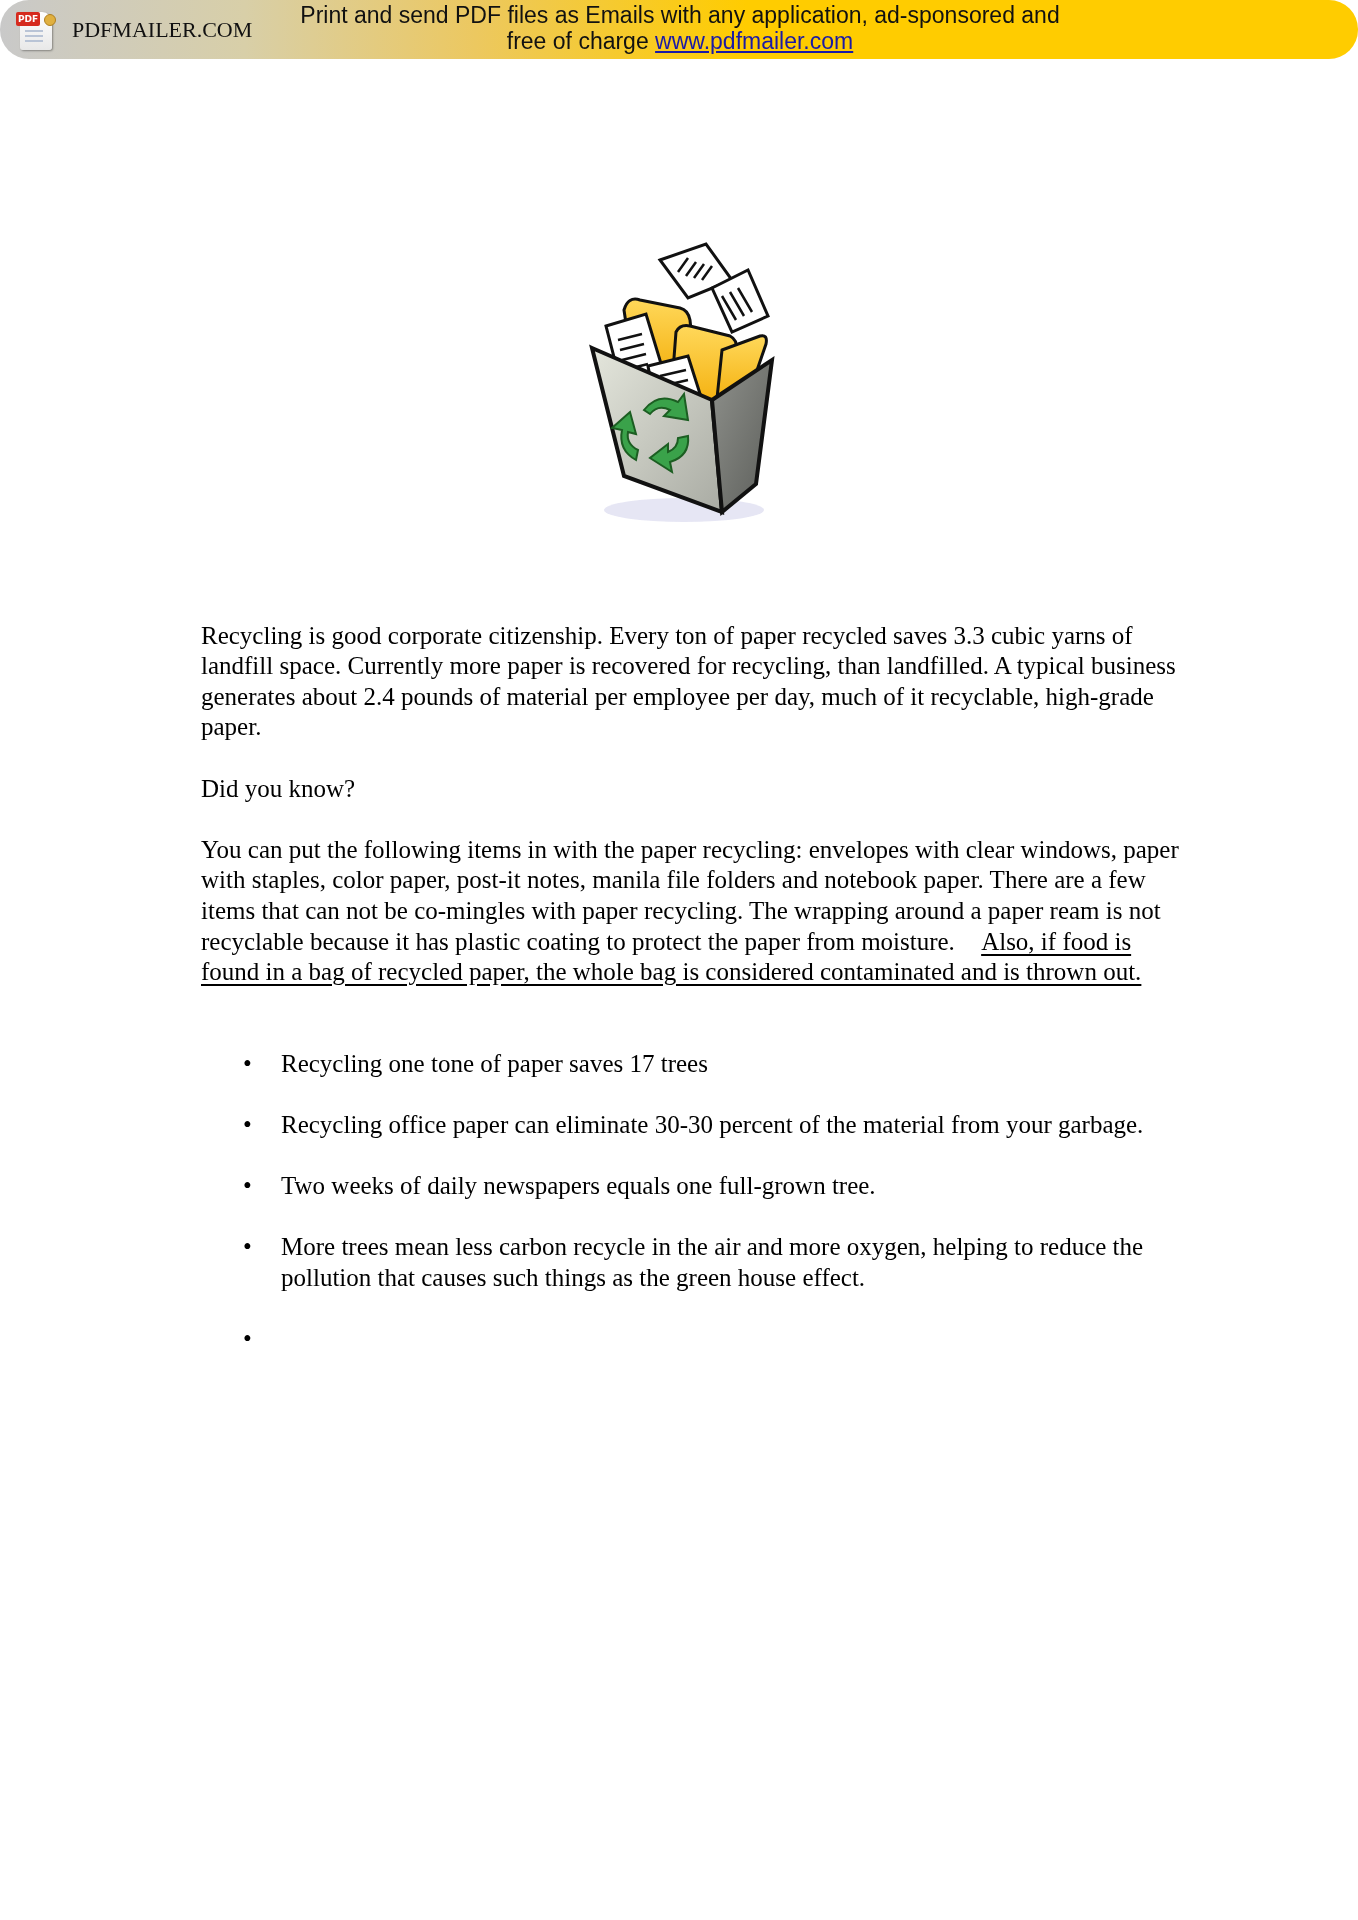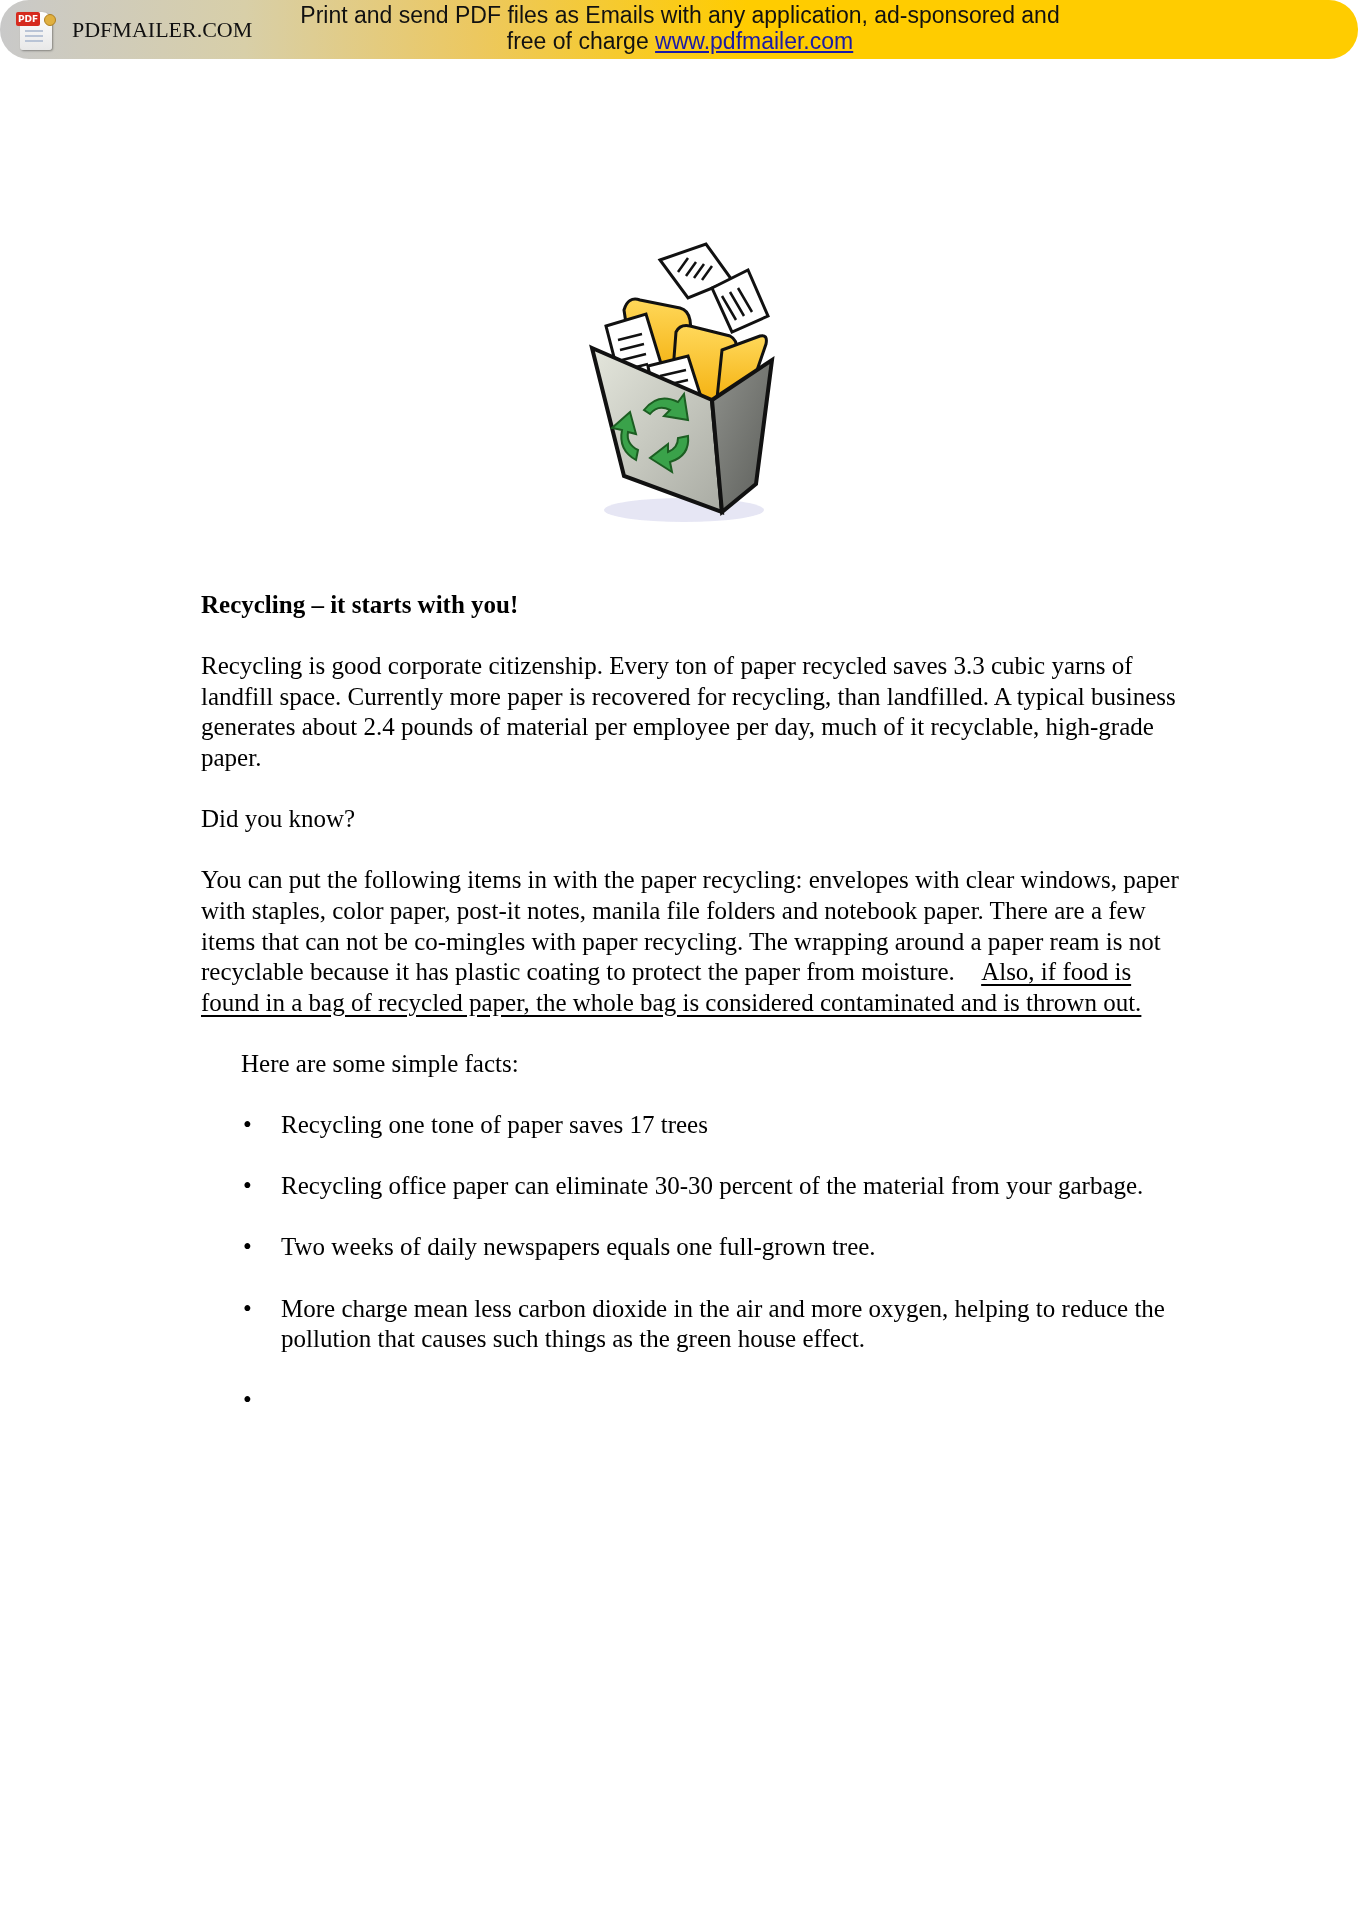--- a/index.html
+++ b/index.html
@@ -84,30 +84,28 @@
   <polygon points="140,160 200,120 184,244 150,272" fill="url(#binSide)" stroke="#111" stroke-width="4"></polygon>
 
   <g fill="#3aa24a" stroke="#1c5e22" stroke-width="2">
     <path d="M72,170 q14,-18 34,-8 l6,-8 4,26 -24,-4 6,-6 q-12,-6 -20,4 z"></path>
     <path d="M116,196 q2,20 -18,26 l2,10 -22,-14 18,-14 0,8 q10,-4 10,-14 z"></path>
     <path d="M64,220 q-18,-10 -14,-30 l-10,-2 18,-16 6,22 -8,-2 q-2,12 10,18 z"></path>
   </g>
 </svg>
 
 <div class="content">
-  <p class="title">Recycling – it starts with you!</p>
   <div class="gap"></div>
   <p>Recycling is good corporate citizenship. Every ton of paper recycled saves 3.3 cubic yarns of landfill space. Currently more paper is recovered for recycling, than landfilled. A typical business generates about 2.4 pounds of material per employee per day, much of it recyclable, high-grade paper.</p>
   <div class="gap"></div>
   <p>Did you know?</p>
   <div class="gap"></div>
   <p><span>You can put the following items in with the paper recycling: envelopes with clear windows, paper with staples, color paper, post-it notes, manila file folders and notebook paper. There are a few items that can not be co-mingles with paper recycling. The wrapping around a paper ream is not recyclable because it has plastic coating to protect the paper from moisture. </span><span class="u">Also, if food is found in a bag of recycled paper, the whole bag is considered contaminated and is thrown out.</span></p>
   <div class="gap"></div>
-  <p class="intro">Here are some simple facts:</p>
   <div class="gap"></div>
   <ul class="facts">
     <li><span class="bullet">•</span><span>Recycling one tone of paper saves 17 trees</span></li>
     <li><span class="bullet">•</span><span>Recycling office paper can eliminate 30-30 percent of the material from your garbage.</span></li>
     <li><span class="bullet">•</span><span>Two weeks of daily newspapers equals one full-grown tree.</span></li>
-    <li><span class="bullet">•</span><span>More charge mean less carbon dioxide in the air and more oxygen, helping to reduce the pollution that causes such things as the green house effect.</span></li>
+    <li><span class="bullet">•</span><span>More trees mean less carbon recycle in the air and more oxygen, helping to reduce the pollution that causes such things as the green house effect.</span></li>
     <li><span class="bullet">•</span></li>
   </ul>
 </div>
 
 </body></html>

